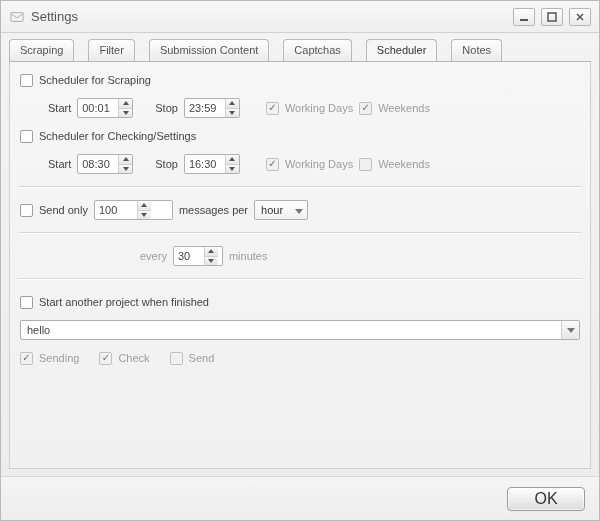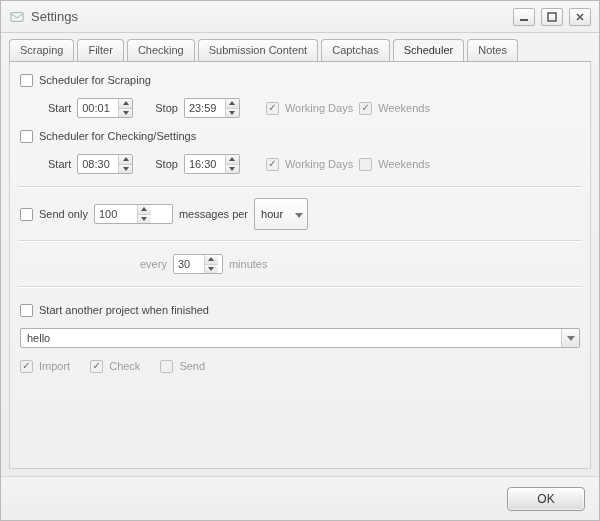--- a/index.html
+++ b/index.html
@@ -36,21 +36,21 @@
     border-radius:2px;
     display:flex;align-items:center;justify-content:center;
     font-size:11px; color:#555;
     cursor:default;
   }
 
   
   .tabstrip {
     display:flex; align-items:flex-end;
     padding:6px 8px 0 8px;
-    gap:3px;
+    gap:14px;
     background:transparent;
   }
   .tab {
     padding:4px 10px 5px 10px;
     border:1px solid #b8b8b8;
     border-bottom:none;
     border-top-left-radius:4px; border-top-right-radius:4px;
     background:linear-gradient(#fefefe,#eaeaea);
     color:#555; font-size:11px;
     cursor:default;
@@ -132,21 +132,21 @@
     display:flex;align-items:center;justify-content:center;
     cursor:default;
     background:linear-gradient(#fafafa,#e5e5e5);
   }
   .spin .ar:first-child { border-bottom:1px solid #cfcfcf; border-top-right-radius:2px;}
   .spin .ar:last-child  { border-bottom-right-radius:2px;}
   .spin .ar svg { width:6px;height:4px; fill:#555;}
 
   
   .select {
-    height:32px;
+    height:20px;
     border:1px solid #b0b0b0;
     background:linear-gradient(#fff,#f1f1f1);
     display:flex;align-items:center;
     padding:0 4px 0 6px; gap:10px;
     border-radius:2px;
     cursor:default;
     min-width:54px;
   }
   .select .caret { margin-left:auto;}
   .select .caret svg{width:8px;height:5px;fill:#777;}
@@ -197,21 +197,21 @@
     padding:0 14px;
     background:linear-gradient(#f4f4f4,#ededed);
     border-top:1px solid #d7d7d7;
   }
   .okbtn {
     min-width:78px; height:24px;
     border:1px solid #9c9c9c;
     border-radius:4px;
     background:linear-gradient(#fefefe,#dcdcdc);
     display:flex;align-items:center;justify-content:center;
-    font-size:12px; color:#333;
+    font-size:16px; color:#333;
     cursor:default;
     box-shadow:0 0 0 1px rgba(255,255,255,0.6) inset;
   }
 </style>
 </head>
 <body>
 
 <div class="window">
 
   <div class="titlebar">
@@ -238,21 +238,20 @@
           <svg width="10" height="10">
             <path d="M2 2 L8 8 M8 2 L2 8" stroke="#555" stroke-width="1.5"></path>
           </svg>
         </div>
     </div>
   </div>
 
   <div class="tabstrip">
     <div class="tab">Scraping</div>
     <div class="tab">Filter</div>
-    <div class="tab">Checking</div>
     <div class="tab">Submission Content</div>
     <div class="tab">Captchas</div>
     <div class="tab active">Scheduler</div>
     <div class="tab">Notes</div>
   </div>
   <div class="tab-underline"></div>
 
   <div class="content">
 
     <div class="row">
@@ -407,21 +406,21 @@
         <input value="hello" style="">
         <span class="caret">
             <svg viewBox="0 0 8 5">
               <path d="M0 0 L4 5 L8 0 Z"></path>
             </svg>
           </span>
       </span>
     </div>
     <div class="row">
       <span class="chk disabled-checked"></span>
-      <span class="lbl dis">Import</span>
+      <span class="lbl dis">Sending</span>
       <span style="width:8px"></span>
       <span class="chk disabled-checked"></span>
       <span class="lbl dis">Check</span>
       <span style="width:8px"></span>
       <span class="chk disabled"></span>
       <span class="lbl dis">Send</span>
     </div>
 
   </div>
 

